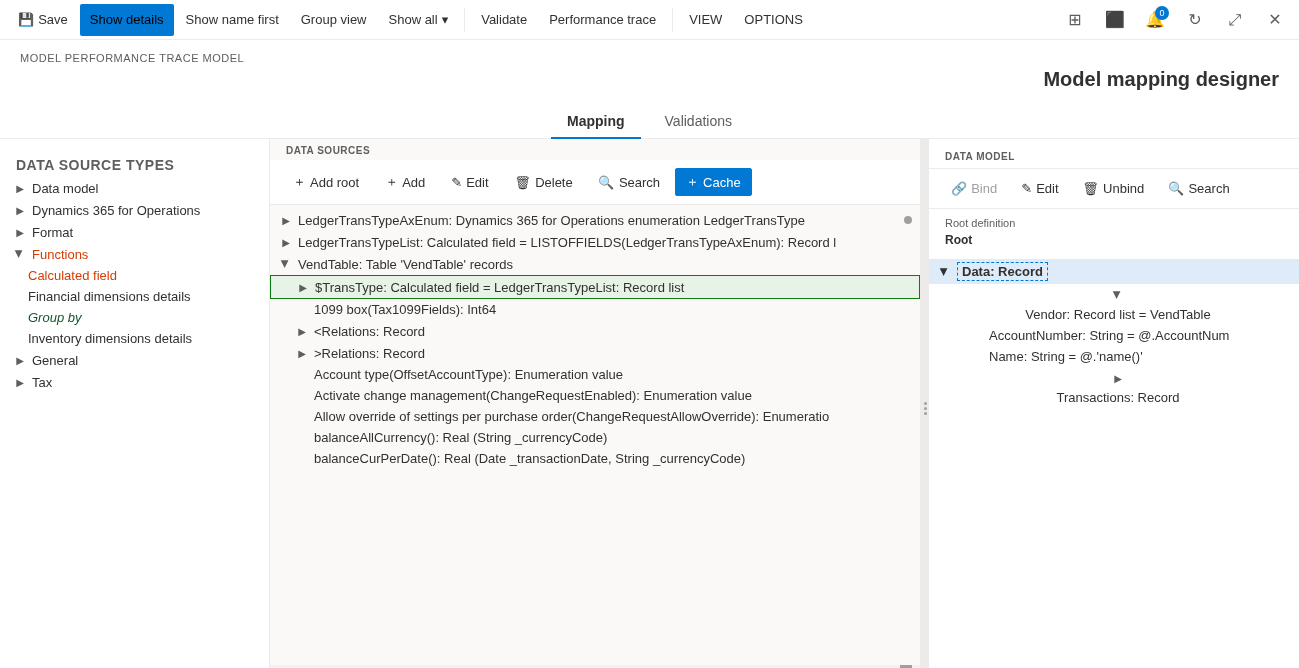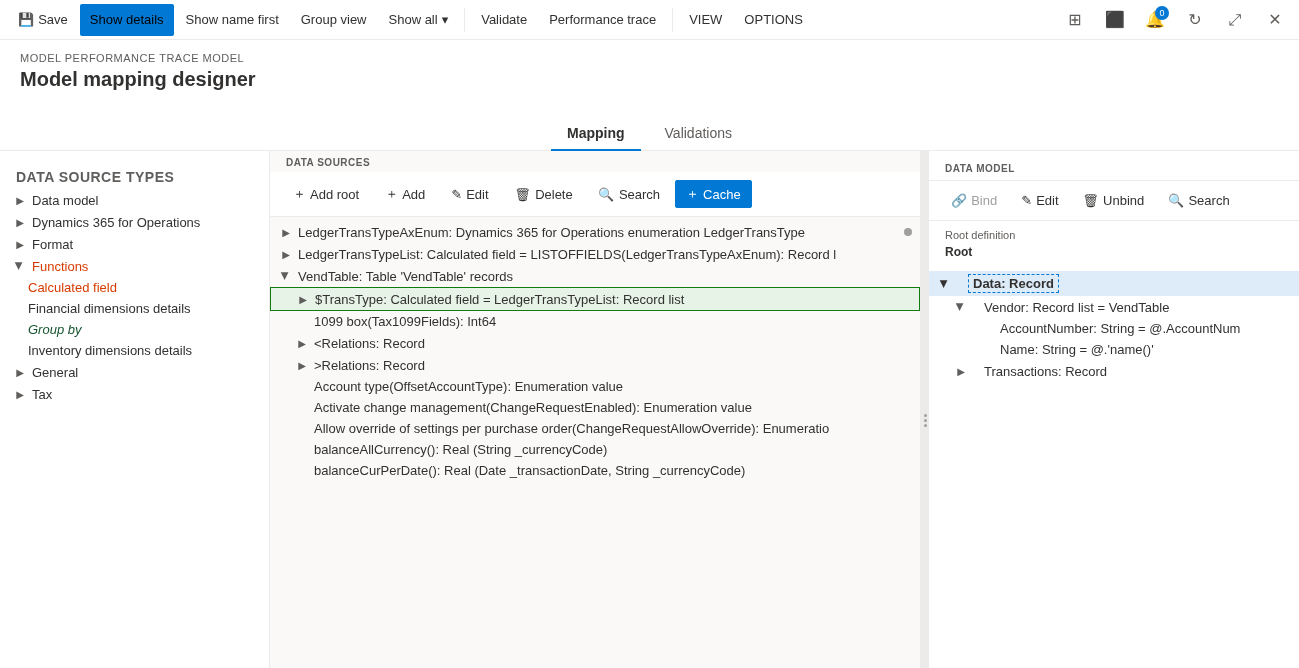--- a/index.html
+++ b/index.html
@@ -24,21 +24,21 @@
     .toolbar-btn.active { background: #0078d4; color: #000000; }
     .toolbar-sep { width: 1px; height: 24px; background: #edebe9; margin: 0 4px; }
     .toolbar-right { margin-left: auto; display: flex; align-items: center; gap: 8px; }
     .toolbar-right-icon { width: 32px; height: 32px; display: flex; align-items: center; justify-content: center; cursor: pointer; border-radius: 2px; font-size: 16px; color: #605e5c; }
     .badge { background: #0078d4; color: #fff; border-radius: 50%; font-size: 9px; width: 14px; height: 14px; display: flex; align-items: center; justify-content: center; position: absolute; top: 2px; right: 2px; }
     .badge-wrap { position: relative; }
 
     
     .page-header { padding: 12px 20px 0 20px; background: #fff; border-bottom: 1px solid #edebe9; }
     .breadcrumb { font-size: 11px; color: #605e5c; letter-spacing: 0.5px; text-transform: uppercase; margin-bottom: 4px; }
-    .page-title { font-size: 20px; font-weight: 600; color: #323130; margin-bottom: 26px; }
+    .page-title { font-size: 20px; font-weight: 600; color: #323130; margin-bottom: 14px; text-align: right; }
 
     
     .tabs { display: flex; gap: 8px; justify-content: center; }
     .tab {
       padding: 8px 16px; cursor: pointer; font-size: 14px; color: #605e5c;
       border-bottom: 2px solid transparent; margin-bottom: -1px;
     }
     .tab.active { color: #323130; border-bottom: 2px solid #0078d4; font-weight: 600; }
 
     
@@ -79,24 +79,24 @@
     
     .right-panel { width: 370px; background: #fff; padding: 0; display: flex; flex-direction: column; overflow: hidden; }
     .right-panel-title { font-size: 10px; font-weight: 600; text-transform: uppercase; color: #605e5c; letter-spacing: 0.5px; padding: 12px 16px 6px 16px; border-bottom: 1px solid #edebe9; }
     .right-toolbar { display: flex; align-items: center; gap: 4px; padding: 8px 12px; border-bottom: 1px solid #edebe9; }
     .rt-btn { display: flex; align-items: center; gap: 4px; padding: 4px 10px; border: none; background: transparent; cursor: pointer; font-size: 13px; color: #323130; border-radius: 2px; }
     .rt-btn.disabled { color: #a19f9d; cursor: default; }
     .root-def { padding: 8px 16px; }
     .root-def-label { font-size: 11px; color: #605e5c; margin-bottom: 4px; }
     .root-def-value { font-size: 12px; font-weight: 700; }
     .right-tree { flex: 1; overflow-y: auto; padding: 4px 0; }
-    .rt-item { display: flex; align-items: center; padding: 3px 8px; cursor: pointer; gap: 15px; font-size: 13px; }
+    .rt-item { display: flex; align-items: center; padding: 3px 8px; cursor: pointer; gap: 4px; font-size: 13px; }
     .rt-item.selected { background: #deecf9; }
     .rt-item .expand-arrow { width: 16px; height: 16px; display: flex; align-items: center; justify-content: center; font-size: 10px; color: #605e5c; flex-shrink: 0; }
-    .rt-indent-1 { padding-left: 24px; }
+    .rt-indent-1 { padding-left: 16px; flex-direction: column; }
     .rt-indent-2 { padding-left: 40px; }
 
     
     .resizer-dots { display: flex; flex-direction: column; align-items: center; justify-content: center; width: 8px; background: #edebe9; cursor: col-resize; gap: 2px; padding: 2px 0; }
     .resizer-dot { width: 3px; height: 3px; border-radius: 50%; background: #a19f9d; }
   </style>
 </head>
 <body>
 
 <div class="toolbar">

